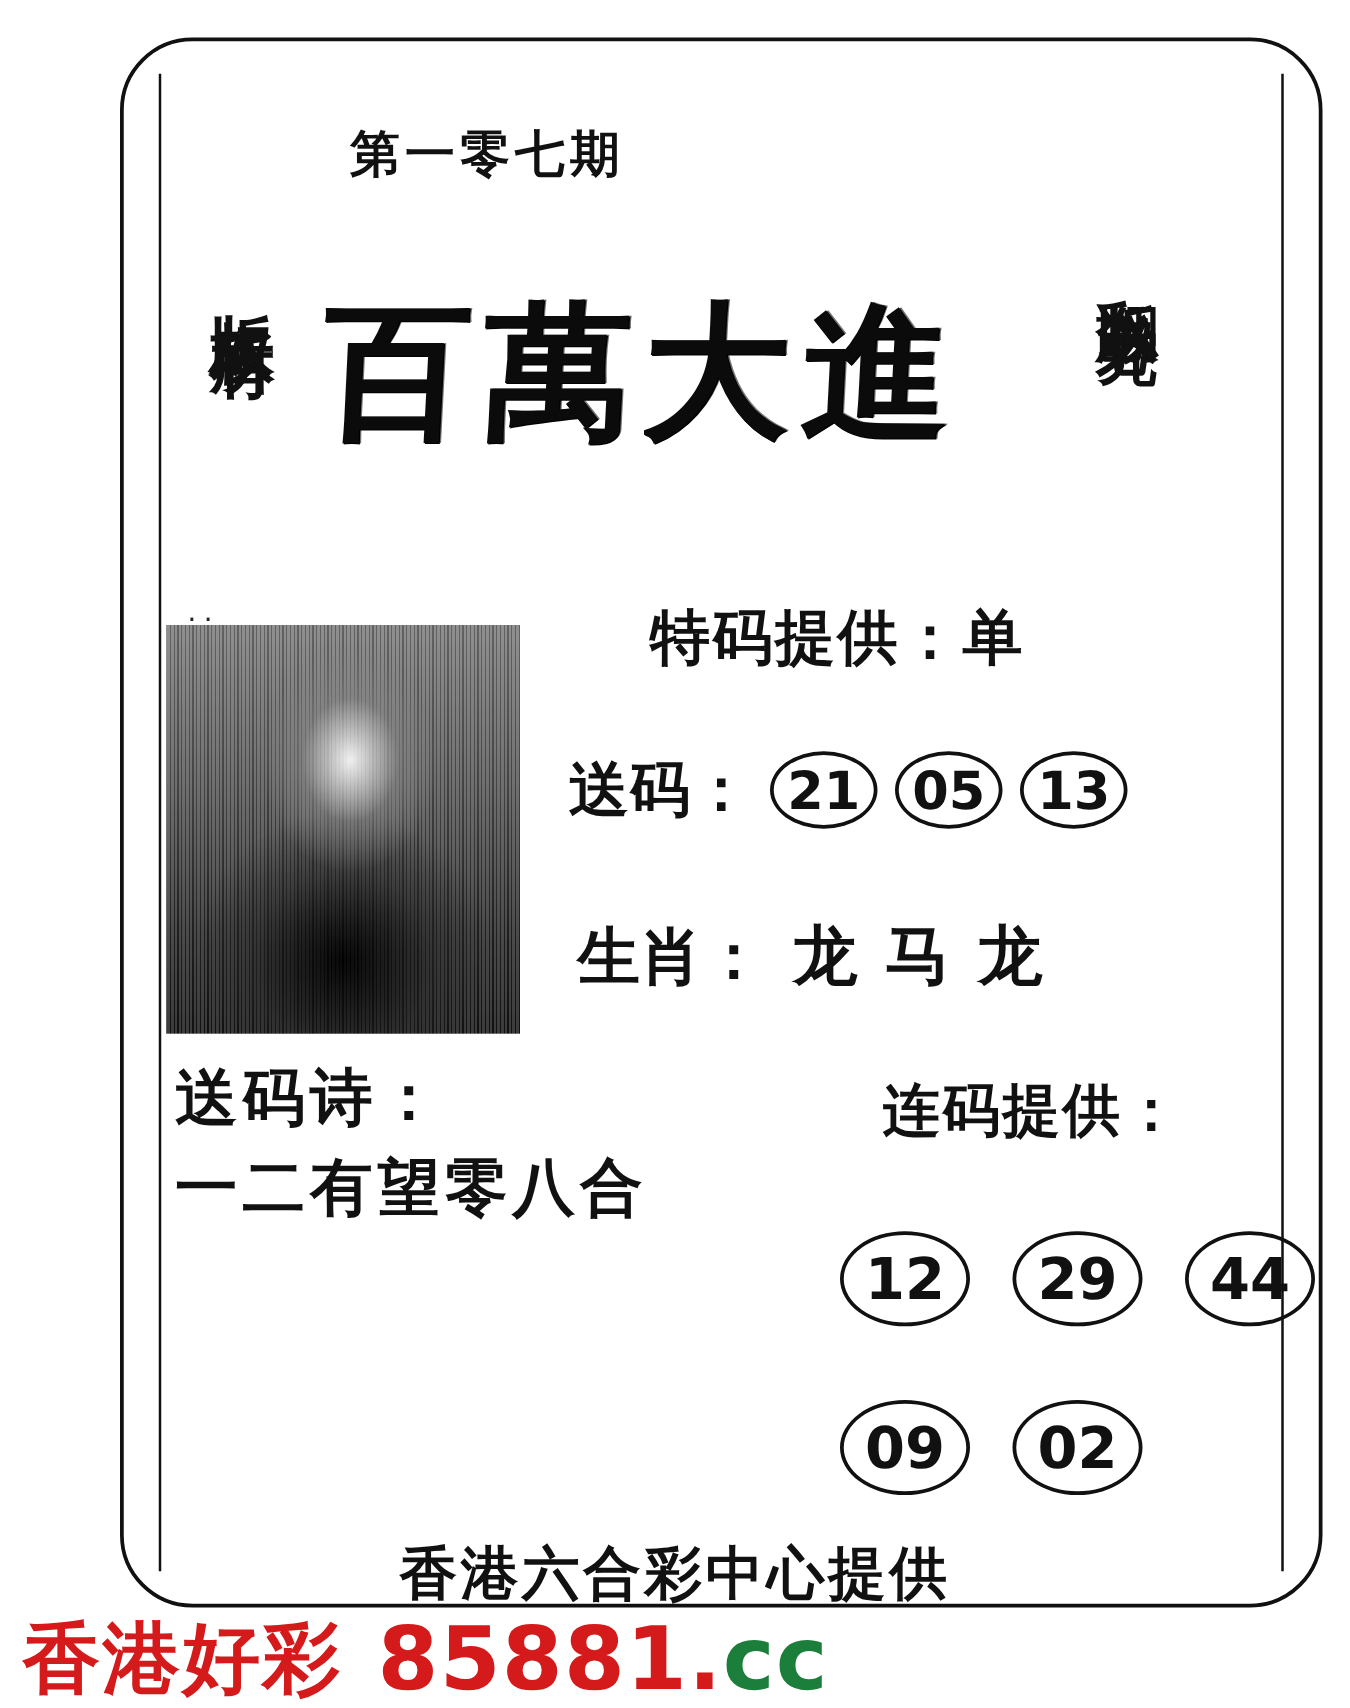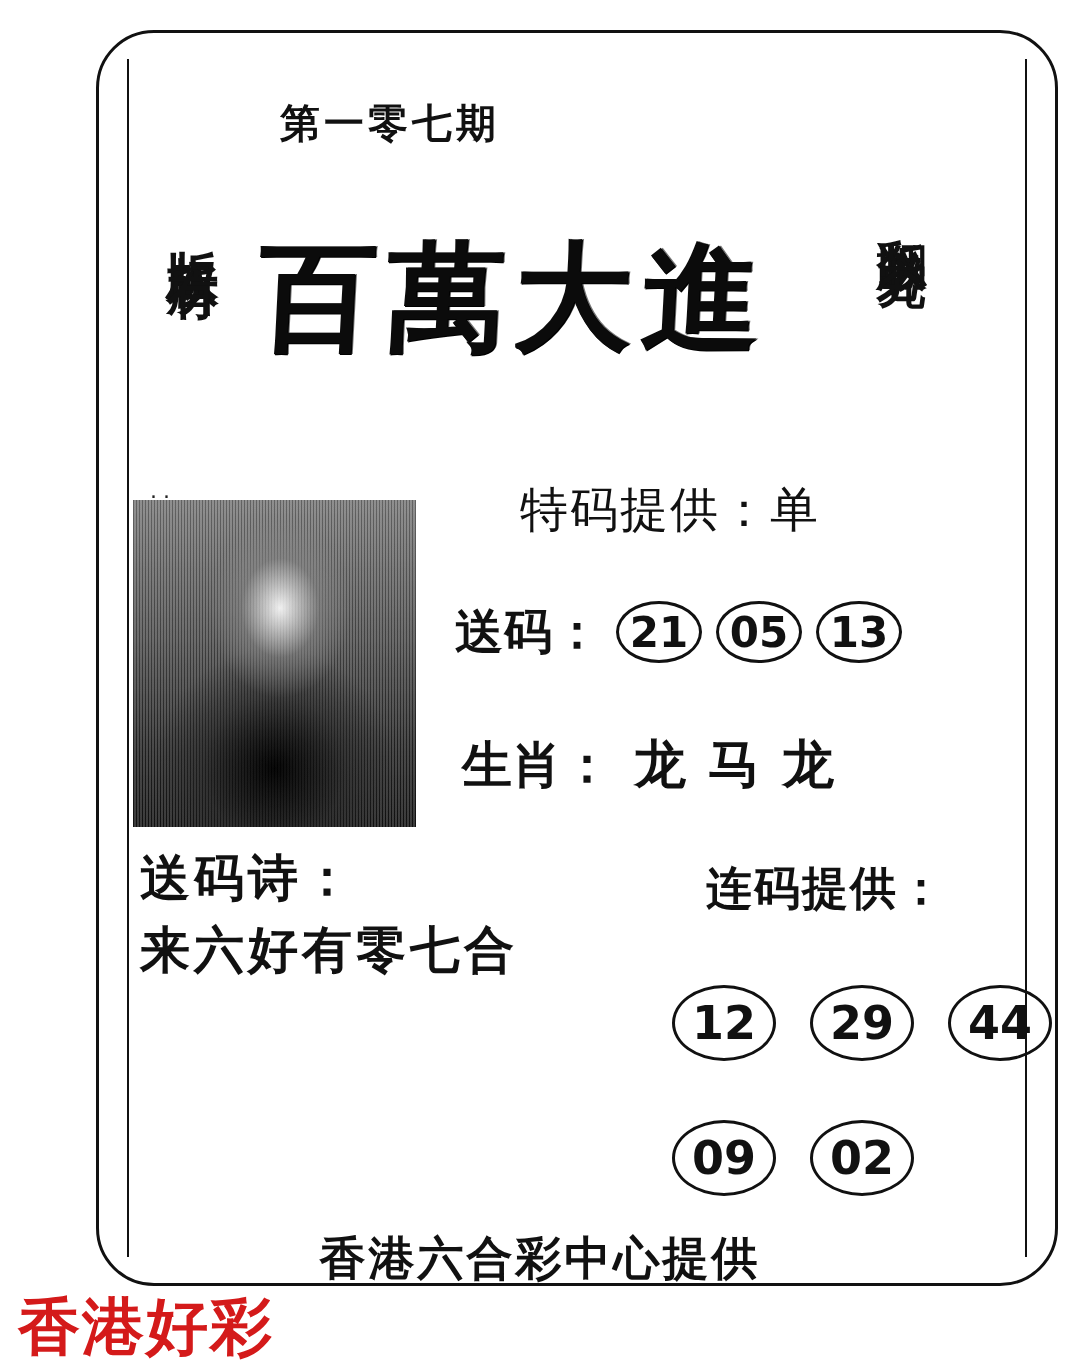--- a/index.html
+++ b/index.html
@@ -125,21 +125,21 @@
     letter-spacing: 6px;
   }
 
   
   .special-line {
     position: absolute;
     left: 520px;
     top: 478px;
     font-family: "DejaVu Serif", serif;
     font-size: 48px;
-    font-weight: 400;
+    font-weight: 700;
     color: #111;
     letter-spacing: 2px;
     white-space: nowrap;
   }
   .send-line {
     position: absolute;
     left: 455px;
     top: 600px;
     display: flex;
     align-items: center;
@@ -318,31 +318,32 @@
 
 <div class="zodiac-line">
   <span class="zodiac-label">生肖：</span>
   <span class="zodiac-item">龙</span>
   <span class="zodiac-item">马</span>
   <span class="zodiac-item">龙</span>
 </div>
 
 <div class="poem">
   <div class="poem-title">送码诗：</div>
-  <div class="poem-line">来六好有零七合</div>
+  <div class="poem-line">一二有望零八合</div>
 </div>
 
 <div class="lianma-title">连码提供：</div>
 <div class="lianma-row r1">
   <span class="ball big">12</span>
   <span class="ball big">29</span>
   <span class="ball big">44</span>
 </div>
 <div class="lianma-row r2">
   <span class="ball big">09</span>
   <span class="ball big">02</span>
 </div>
 
 <div class="footer-center">香港六合彩中心提供</div>
 
 <div class="watermark">
   <span class="wm-text">香港好彩</span>
+  <span class="wm-url"><span>85881.</span><span class="cc">cc</span></span>
 </div>
 
 </body></html>

